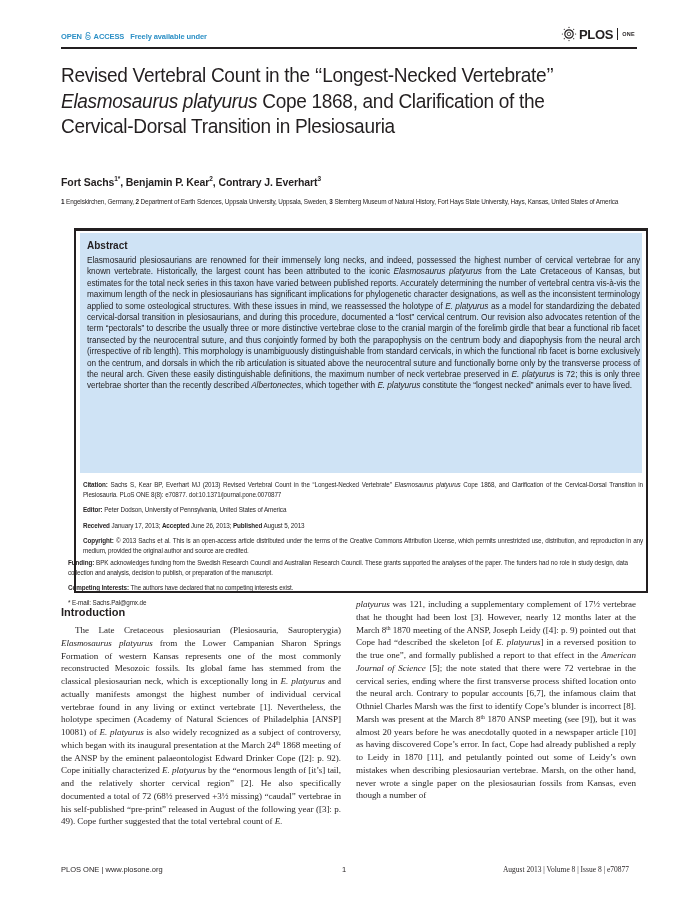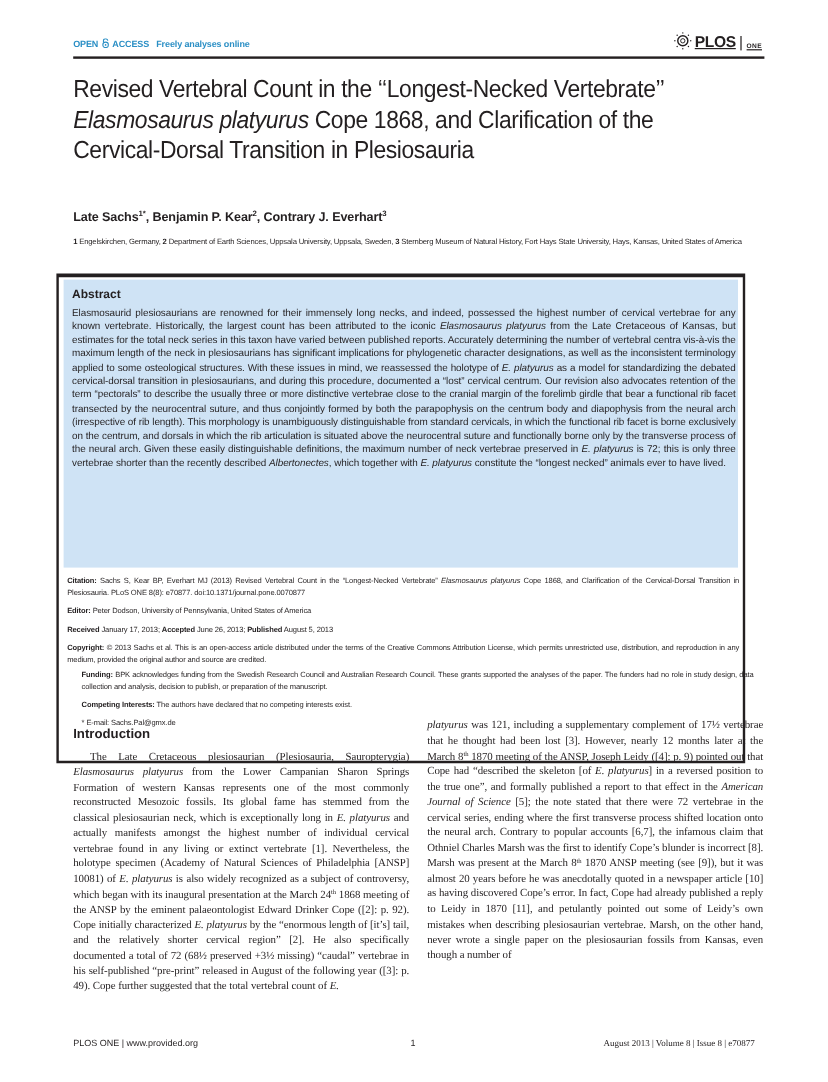--- a/index.html
+++ b/index.html
@@ -4,38 +4,38 @@
 <style>
   html, body { margin: 0; padding: 0; background: #ffffff; }
   body { width: 690px; height: 902px; position: relative; overflow: hidden; font-family: "Liberation Sans", sans-serif; color: #231f20; }
   .page { position: absolute; left: 0; top: 0; width: 690px; height: 902px; }
 
   
   .hdr { position: absolute; left: 61px; top: 26px; width: 576px; height: 18px; }
   .oa { position: absolute; left: 0; top: 6px; font-size: 7.5px; font-weight: bold; color: #2b8fc5; letter-spacing: -0.1px; white-space: nowrap; }
   .oa .lock { display: inline-block; width: 6px; height: 8px; vertical-align: -1px; margin: 0 1px; }
   .oa .free { margin-left: 4px; }
-  .plos { position: absolute; right: 2px; top: 0px; height: 16px; display: flex; align-items: flex-end; text-decoration: underline; }
+  .plos { position: absolute; right: 2px; top: 0px; height: 16px; display: flex; align-items: center; }
   .plos .logo-mark { width: 16px; height: 16px; margin-right: 2px; }
   .plos .plos-word { font-size: 13px; font-weight: bold; color: #231f20; letter-spacing: -0.3px; }
   .plos .sep { width: 1px; height: 12px; background: #231f20; margin: 0 4px 0 4px; }
   .plos .one { font-size: 5.5px; font-weight: bold; color: #231f20; letter-spacing: 0.3px; }
   .hdr-rule { position: absolute; left: 61px; top: 47px; width: 576px; height: 2px; background: #231f20; }
 
   
   .title { position: absolute; left: 61px; top: 62px; width: 576px; font-size: 20.5px; line-height: 25.5px; color: #231f20; font-family: "Liberation Sans", sans-serif; letter-spacing: -0.35px; transform: scaleX(0.93); transform-origin: left top; }
   .title i { font-style: italic; }
 
   .authors { position: absolute; left: 61px; top: 175px; font-size: 10.5px; font-weight: bold; color: #231f20; letter-spacing: -0.1px; }
   .authors sup { font-size: 6.5px; }
   .affil { position: absolute; left: 61px; top: 195px; width: 580px; font-size: 6.4px; line-height: 13px; color: #231f20; letter-spacing: -0.15px; }
   .affil b { font-weight: bold; }
 
   
-  .absbox { position: absolute; left: 47px; top: 228px; width: 574px; height: 408px; border: 2px solid #231f20; border-top-width: 3px; box-sizing: border-box; }
+  .absbox { position: absolute; left: 74px; top: 228px; width: 574px; height: 365px; border: 2px solid #231f20; border-top-width: 3px; box-sizing: border-box; }
   .abs-inner { position: absolute; left: 4px; top: 2px; right: 4px; height: 240px; background: #cfe3f5; }
   .abs-h { position: absolute; left: 7px; top: 7px; font-size: 10px; font-weight: bold; color: #231f20; }
   .abs-text { position: absolute; left: 7px; top: 22px; width: 553px; font-size: 8.25px; line-height: 11.4px; color: #231f20; text-align: justify; letter-spacing: -0.05px; }
   .abs-text i { font-style: italic; }
 
   .meta { position: absolute; left: 7px; width: 560px; font-size: 6.3px; line-height: 9.7px; color: #231f20; text-align: justify; letter-spacing: -0.1px; }
   .meta b { font-weight: bold; }
   .meta i { font-style: italic; }
 
   
@@ -59,21 +59,21 @@
 
   <div class="hdr">
     <div class="oa">
       <span>OPEN</span>
       <svg class="lock" viewBox="0 0 6 8">
         <path d="M1.2 3.3 V2 A1.8 1.8 0 0 1 4.8 2" fill="none" stroke="#2b8fc5" stroke-width="0.9"></path>
         <circle cx="3" cy="5.4" r="2.3" fill="none" stroke="#2b8fc5" stroke-width="0.9"></circle>
         <circle cx="3" cy="5.4" r="0.7" fill="#2b8fc5"></circle>
       </svg>
       <span>ACCESS</span>
-      <span class="free">Freely analyses online</span>
+      <span class="free">Freely available under</span>
     </div>
     <div class="plos">
       <svg class="logo-mark" viewBox="0 0 16 16">
         <circle cx="8" cy="8" r="4.2" fill="none" stroke="#231f20" stroke-width="1.2"></circle>
         <circle cx="8" cy="8" r="1.8" fill="none" stroke="#231f20" stroke-width="0.8"></circle>
         <g fill="#231f20">
           <circle cx="8" cy="1.4" r="0.6"></circle>
             <circle cx="8" cy="14.6" r="0.6"></circle>
           <circle cx="1.4" cy="8" r="0.6"></circle>
             <circle cx="14.6" cy="8" r="0.6"></circle>
@@ -86,21 +86,21 @@
       <span class="plos-word">PLOS</span>
       <span class="sep"></span>
       <span class="one">ONE</span>
     </div>
   </div>
   <div class="hdr-rule"></div>
 
   <div class="title"><span>Revised Vertebral Count in the ‘‘Longest-Necked Vertebrate’’ </span><i>Elasmosaurus platyurus</i><span> Cope 1868, and Clarification of the Cervical-Dorsal Transition in Plesiosauria</span></div>
 
   <div class="authors">
-    <span>Late Sachs</span><sup>1*</sup>,
+    <span>Fort Sachs</span><sup>1*</sup>,
     <span>Benjamin P. Kear</span><sup>2</sup>,
     <span>Contrary J. Everhart</span><sup>3</sup>
   </div>
 
   <div class="affil">
     <b>1</b> <span>Engelskirchen, Germany,</span>
     <b>2</b> <span>Department of Earth Sciences, Uppsala University, Uppsala, Sweden,</span>
     <b>3</b> <span>Sternberg Museum of Natural History, Fort Hays State University, Hays, Kansas, United States of America</span>
   </div>
 
@@ -122,16 +122,16 @@
   <div class="meta" style="left:68px; top:558px; width:560px;"><b>Funding:</b><span> BPK acknowledges funding from the Swedish Research Council and Australian Research Council. These grants supported the analyses of the paper. The funders had no role in study design, data collection and analysis, decision to publish, or preparation of the manuscript.</span></div>
   <div class="meta" style="left:68px; top:583px; width:560px;"><b>Competing Interests:</b><span> The authors have declared that no competing interests exist.</span></div>
   <div class="meta" style="left:68px; top:598px; width:560px;">* E-mail: Sachs.Pal@gmx.de</div>
 
   <div class="intro-h" style="top:606px;">Introduction</div>
 
   <div class="col left indent"><span>The Late Cretaceous plesiosaurian (Plesiosauria, Sauropterygia) </span><i>Elasmosaurus platyurus</i><span> from the Lower Campanian Sharon Springs Formation of western Kansas represents one of the most commonly reconstructed Mesozoic fossils. Its global fame has stemmed from the classical plesiosaurian neck, which is exceptionally long in </span><i>E. platyurus</i><span> and actually manifests amongst the highest number of individual cervical vertebrae found in any living or extinct vertebrate [1]. Nevertheless, the holotype specimen (Academy of Natural Sciences of Philadelphia [ANSP] 10081) of </span><i>E. platyurus</i><span> is also widely recognized as a subject of controversy, which began with its inaugural presentation at the March 24</span><sup>th</sup><span> 1868 meeting of the ANSP by the eminent palaeontologist Edward Drinker Cope ([2]: p. 92). Cope initially characterized </span><i>E. platyurus</i><span> by the “enormous length of [it’s] tail, and the relatively shorter cervical region” [2]. He also specifically documented a total of 72 (68½ preserved +3½ missing) “caudal” vertebrae in his self-published “pre-print” released in August of the following year ([3]: p. 49). Cope further suggested that the total vertebral count of </span><i>E.</i></div>
 
   <div class="col right"><i>platyurus</i><span> was 121, including a supplementary complement of 17½ vertebrae that he thought had been lost [3]. However, nearly 12 months later at the March 8</span><sup>th</sup><span> 1870 meeting of the ANSP, Joseph Leidy ([4]: p. 9) pointed out that Cope had “described the skeleton [of </span><i>E. platyurus</i><span>] in a reversed position to the true one”, and formally published a report to that effect in the </span><i>American Journal of Science</i><span> [5]; the note stated that there were 72 vertebrae in the cervical series, ending where the first transverse process shifted location onto the neural arch. Contrary to popular accounts [6,7], the infamous claim that Othniel Charles Marsh was the first to identify Cope’s blunder is incorrect [8]. Marsh was present at the March 8</span><sup>th</sup><span> 1870 ANSP meeting (see [9]), but it was almost 20 years before he was anecdotally quoted in a newspaper article [10] as having discovered Cope’s error. In fact, Cope had already published a reply to Leidy in 1870 [11], and petulantly pointed out some of Leidy’s own mistakes when describing plesiosaurian vertebrae. Marsh, on the other hand, never wrote a single paper on the plesiosaurian fossils from Kansas, even though a number of</span></div>
 
-  <div class="foot-l">PLOS ONE | www.provided.org</div>
+  <div class="foot-l">PLOS ONE | www.plosone.org</div>
   <div class="foot-c">1</div>
   <div class="foot-r">August 2013 | Volume 8 | Issue 8 | e70877</div>
 </div>
 
 </body></html>

